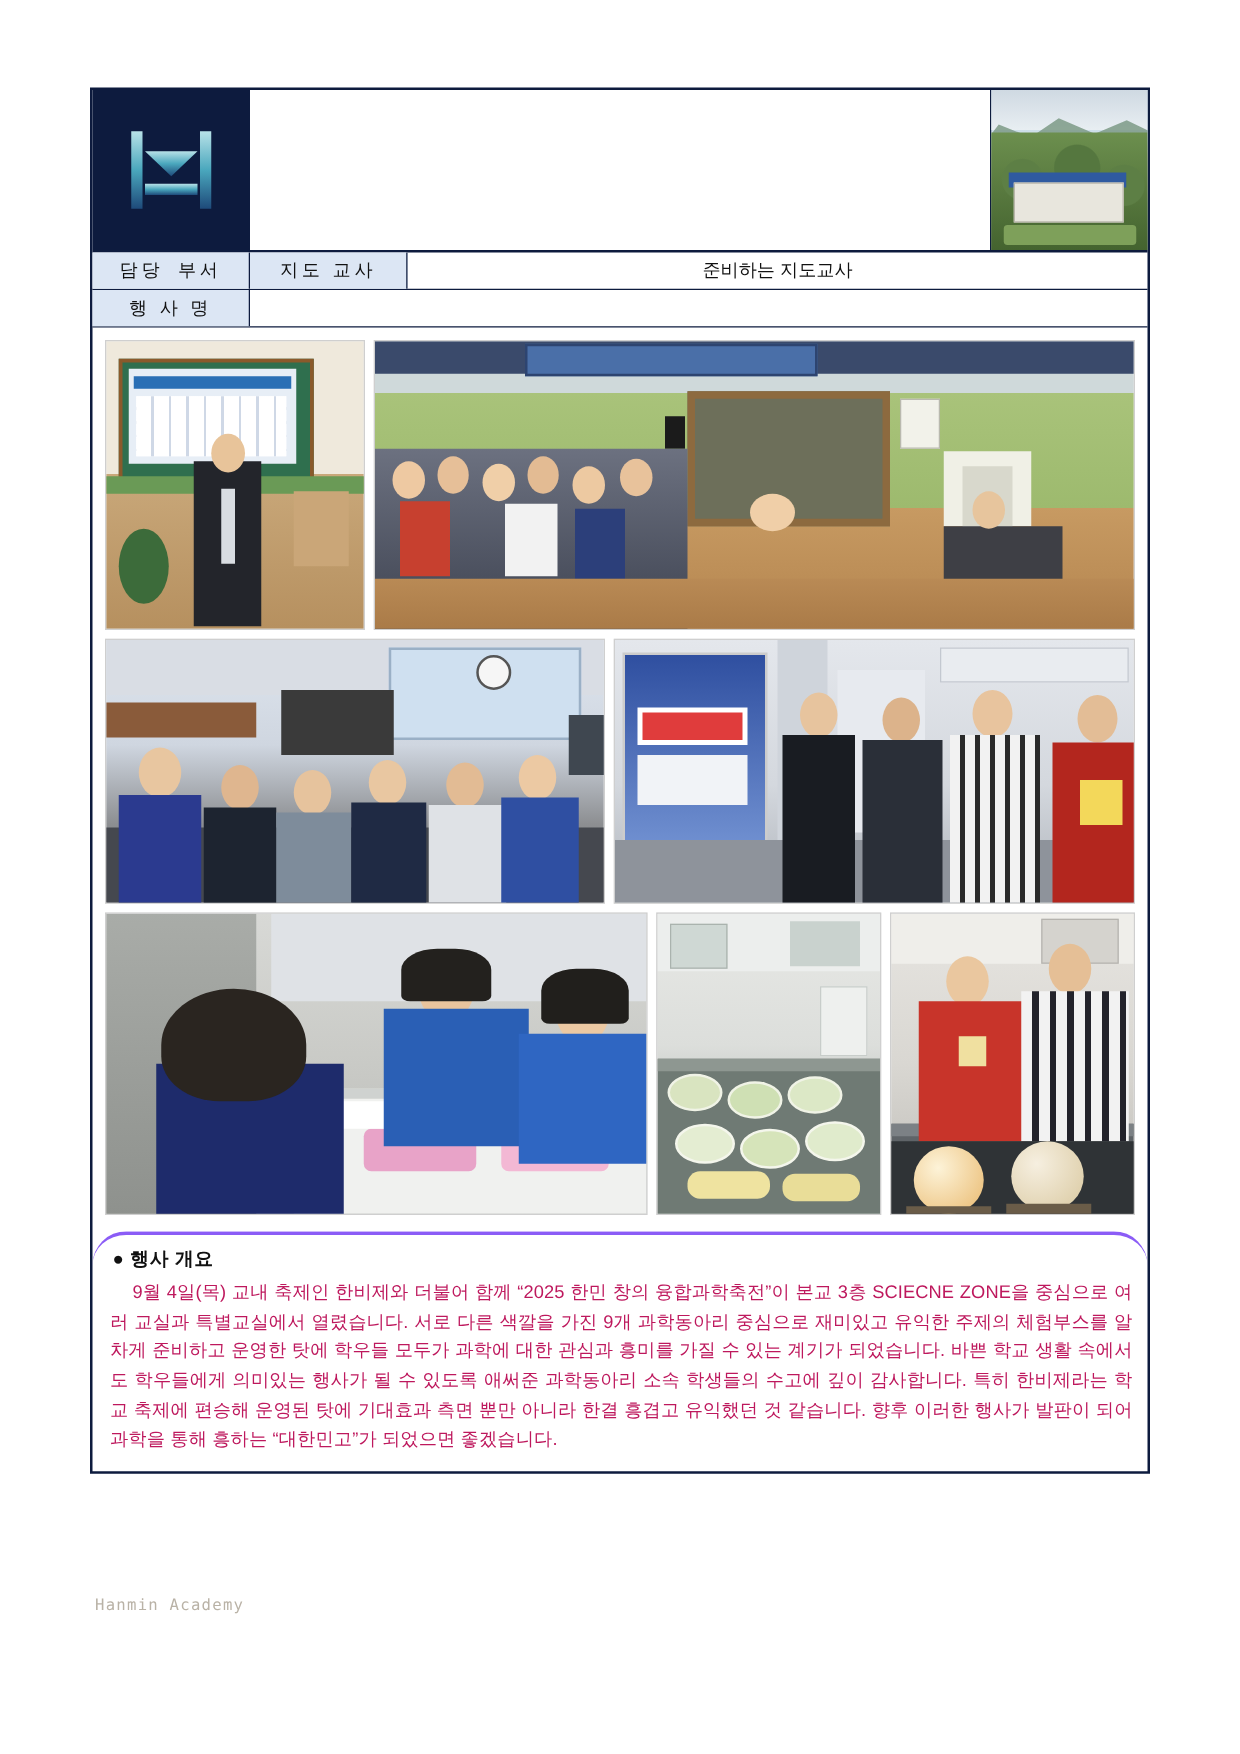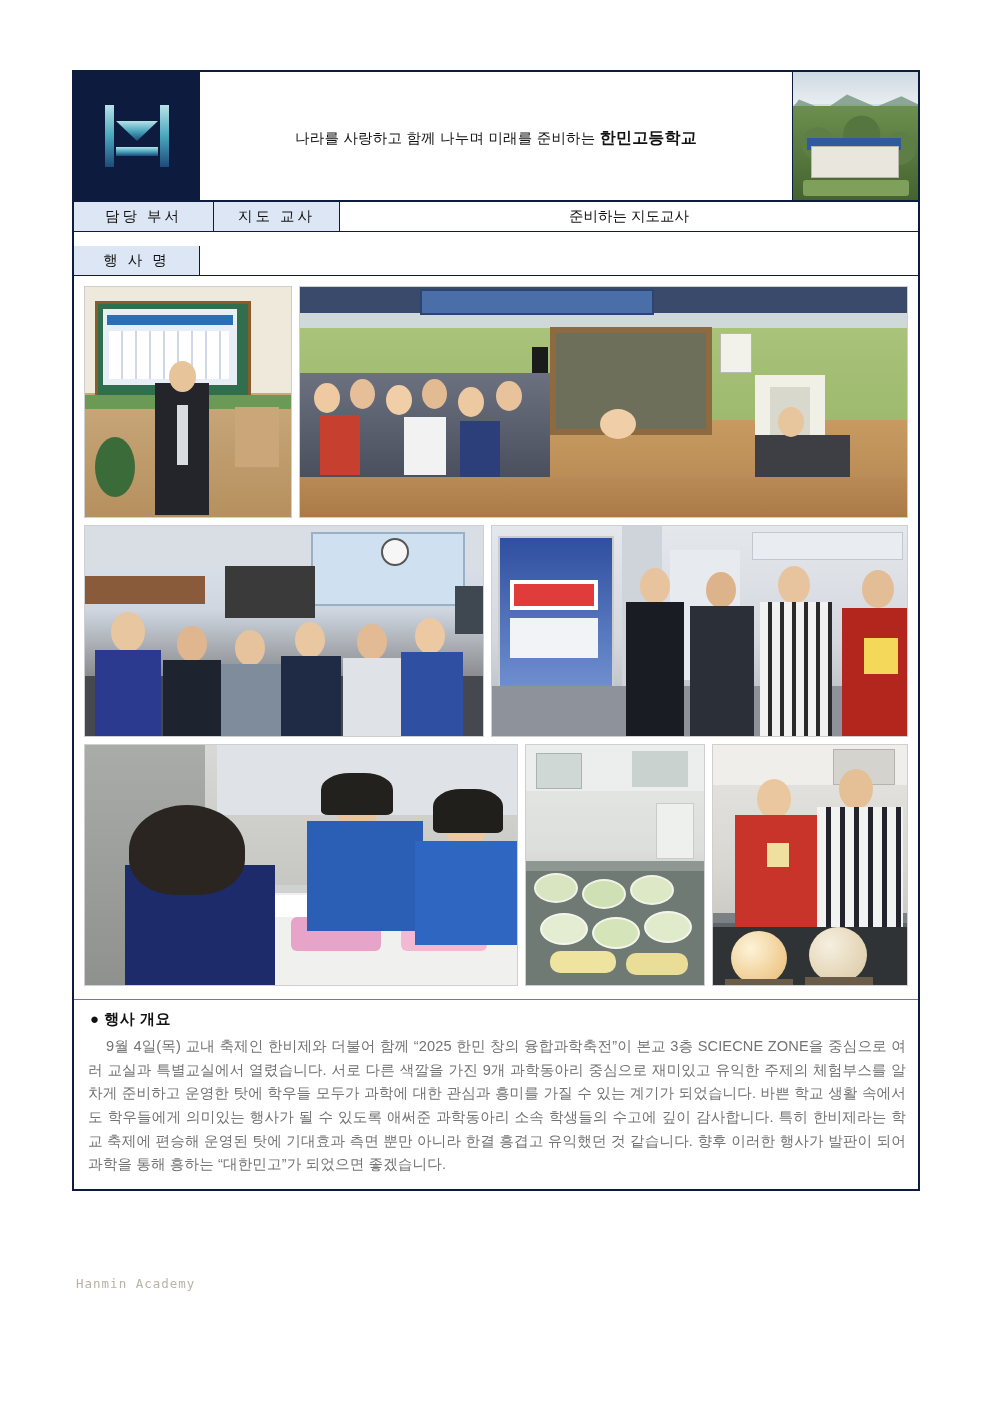--- a/index.html
+++ b/index.html
@@ -126,25 +126,25 @@
     box-sizing: border-box;
     font-size: 14.5px;
     padding: 5px 4px;
     min-height: 28px;
   }
   .lbl {
     background: #dce6f4;
     font-weight: normal;
     letter-spacing: 3px;
   }
-  .c-dept-label { width: 140px; border-right: 1px solid #0d1b3e; }
+  .c-dept-label { width: 126px; border-right: 1px solid #0d1b3e; font-family: Liberation Mono, monospace; }
   .c-dept-value { width: 230px; border-right: 1px solid #0d1b3e; }
   .c-teacher-label { width: 126px; border-right: 1px solid #0d1b3e; }
   .c-teacher-value { flex: 1; }
-  .c-event-label { width: 126px; border-right: 1px solid #0d1b3e; margin-top: 14px; }
+  .c-event-label { width: 126px; border-right: 1px solid #0d1b3e; }
   .c-event-value { flex: 1; }
   .content-head {
     background: #dce6f4;
     text-align: center;
     letter-spacing: 8px;
     font-size: 14.5px;
     padding: 5px 0;
     border-bottom: 2px solid #0d1b3e;
   }
 
@@ -176,38 +176,39 @@
   .r3 .p6 { width: 180px; }
   .r3 .p7 { flex: 1; }
 
   
   .scene { position: absolute; inset: 0; }
   .blob { position: absolute; border-radius: 50%; }
   .rect { position: absolute; }
 
   
   .textblock {
-    border-top: 1px solid #8b5cf6;
+    border-top: 3px solid #8b5cf6;
     padding: 8px 12px 12px 14px;
     box-sizing: border-box;
+    border-radius: 27px;
   }
   .bullet-line {
     font-size: 15px;
     font-weight: bold;
     margin: 2px 0 6px 2px;
     letter-spacing: 0.5px;
   }
   .body-text {
     font-size: 14.6px;
     line-height: 1.62;
     text-align: justify;
     text-justify: inter-ideograph;
     letter-spacing: 0.1px;
     text-indent: 18px;
-    color: #737373;
+    color: #be185d;
   }
   .footer-mark {
     position: absolute;
     left: 76px;
     bottom: 112px;
     font-family: "DejaVu Sans Mono", monospace;
     font-size: 12.5px;
     color: #b9b2a6;
     letter-spacing: 1px;
   }
@@ -230,21 +231,20 @@
               </linearGradient>
             </defs>
             <rect x="5" y="4" width="9" height="62" fill="url(#g1)"></rect>
             <rect x="60" y="4" width="9" height="62" fill="url(#g1)"></rect>
             <path d="M16 20 L58 20 L37 40 Z" fill="url(#g1)"></path>
             <rect x="16" y="46" width="42" height="9" fill="url(#g1)"></rect>
           </svg>
         </div>
       </div>
       <div class="title-cell">
-        <div class="subtitle"><span>나라를 사랑하고 함께 나누며 미래를 준비하는 </span><span class="school">한민고등학교</span></div>
       </div>
       <div class="photo-cell">
         <div class="sky"></div>
         <div class="ridge"></div>
         <div class="trees"></div>
         <div class="roof"></div>
         <div class="bldg"></div>
         <div class="field"></div>
       </div>
     </div>

